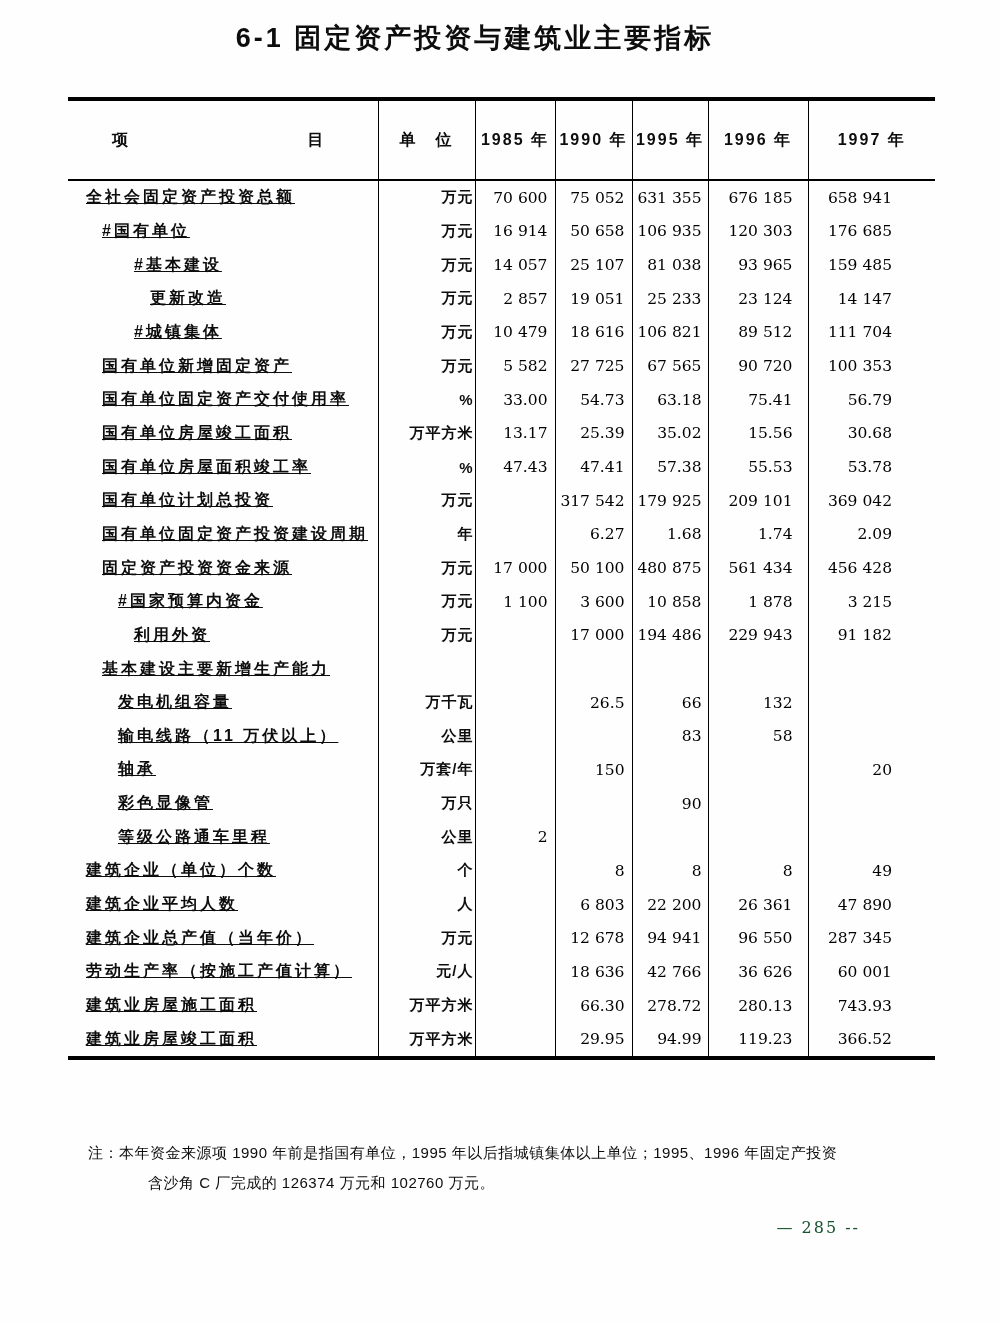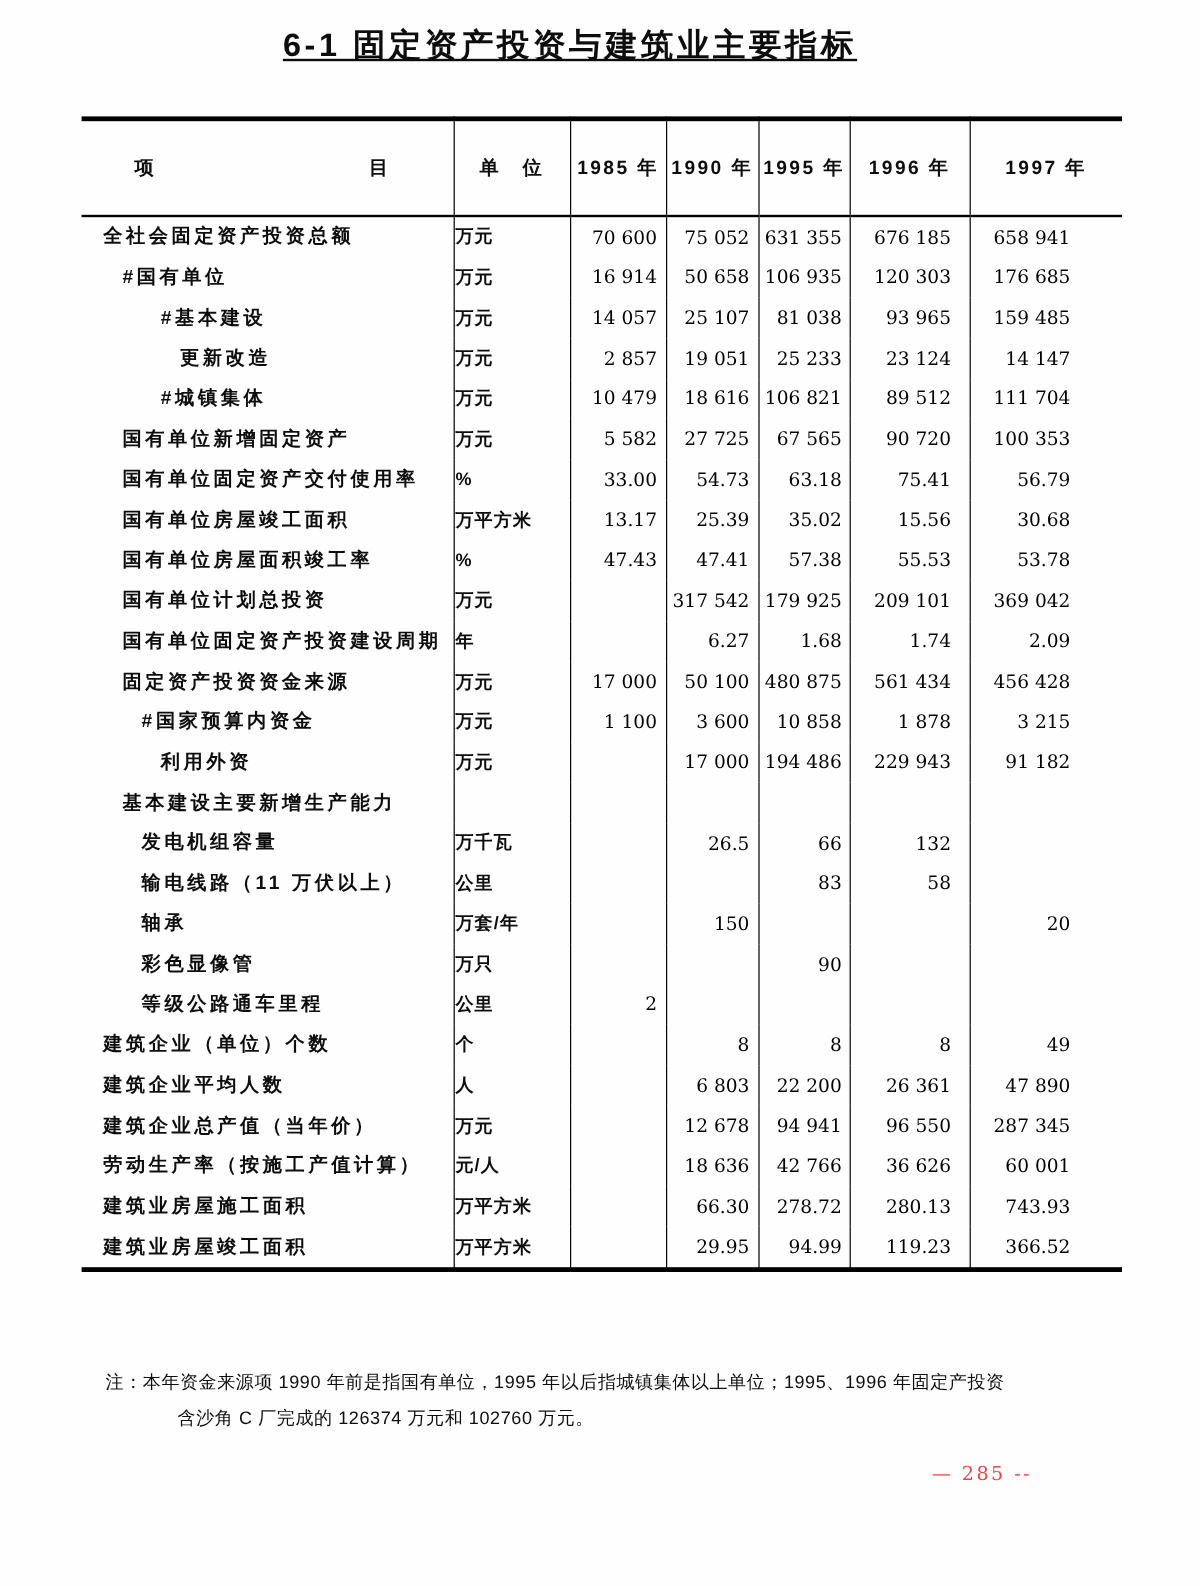--- a/index.html
+++ b/index.html
@@ -3,21 +3,21 @@
 <meta charset="utf-8">
 <style>
   html,body{margin:0;padding:0;}
   body{
     width:1000px;height:1322px;position:relative;background:#fefefe;
     font-family:"Liberation Sans","DejaVu Sans",sans-serif;color:#111;
     overflow:hidden;
   }
   .title{
     position:absolute;top:20px;left:0;width:950px;text-align:center;
-    font-size:27px;font-weight:700;letter-spacing:3px;color:#0d0d0d;text-decoration:underline;
+    font-size:27px;font-weight:700;letter-spacing:3px;color:#0d0d0d;
   }
   table.main{
     position:absolute;left:68px;top:97px;width:867px;
     border-collapse:collapse;table-layout:fixed;
     border-top:4px solid #000;border-bottom:4px solid #000;
   }
   col.c-item{width:310px}
   col.c-unit{width:97px}
   col.c-y0{width:80px}
   col.c-y1{width:77px}
@@ -27,47 +27,47 @@
   .bL{border-left:1px solid #000;}
   thead th{
     height:76px;font-weight:700;font-size:16px;vertical-align:middle;
     border-bottom:2px solid #000;letter-spacing:2px;color:#0d0d0d;
   }
   th.th-item{padding:0 52px 0 44px;}
   th.th-item .spread{display:flex;justify-content:space-between;align-items:center;}
   tbody td{height:31.66px;vertical-align:middle;font-size:15px;}
   td.item-cell{
     font-weight:700;font-size:16px;letter-spacing:3px;color:#0d0d0d;
-    white-space:nowrap;overflow:hidden;
+    white-space:nowrap;overflow:hidden;text-decoration:underline;
   }
   .ind-0{padding-left:18px}
   .ind-1{padding-left:34px}
   .ind-2{padding-left:50px}
   .ind-3{padding-left:66px}
   .ind-4{padding-left:82px}
-  td.unit-cell{text-align:left;font-weight:700;font-size:15px;letter-spacing:1px;color:#0d0d0d;}
+  td.unit-cell{text-align:right;font-weight:700;font-size:15px;letter-spacing:1px;color:#0d0d0d;}
   td.value-cell{
     text-align:right;font-family:"DejaVu Serif","Liberation Serif",serif;
     font-size:15.5px;color:#000;white-space:nowrap;
   }
   td.v0{padding-right:7px}
   td.v1{padding-right:7px}
   td.v2{padding-right:6px}
   td.v3{padding-right:15px}
   td.v4{padding-right:43px}
   .note{
     position:absolute;left:88px;top:1138px;width:830px;
     font-weight:400;font-size:15px;letter-spacing:0.5px;line-height:30px;color:#0d0d0d;
   }
   .note .line2{margin-left:60px;}
   .page-number{
     position:absolute;left:68px;top:1218px;width:867px;text-align:right;
     padding-right:75px;box-sizing:border-box;
     font-family:"DejaVu Serif","Liberation Serif",serif;
-    font-size:16px;letter-spacing:2px;color:#ef4444;
+    font-size:16px;letter-spacing:2px;color:#14532d;
   }
 </style>
 </head>
 <body>
 
 <div class="title">6-1 固定资产投资与建筑业主要指标</div>
 
 <table class="main">
   <colgroup>
     <col class="c-item">

